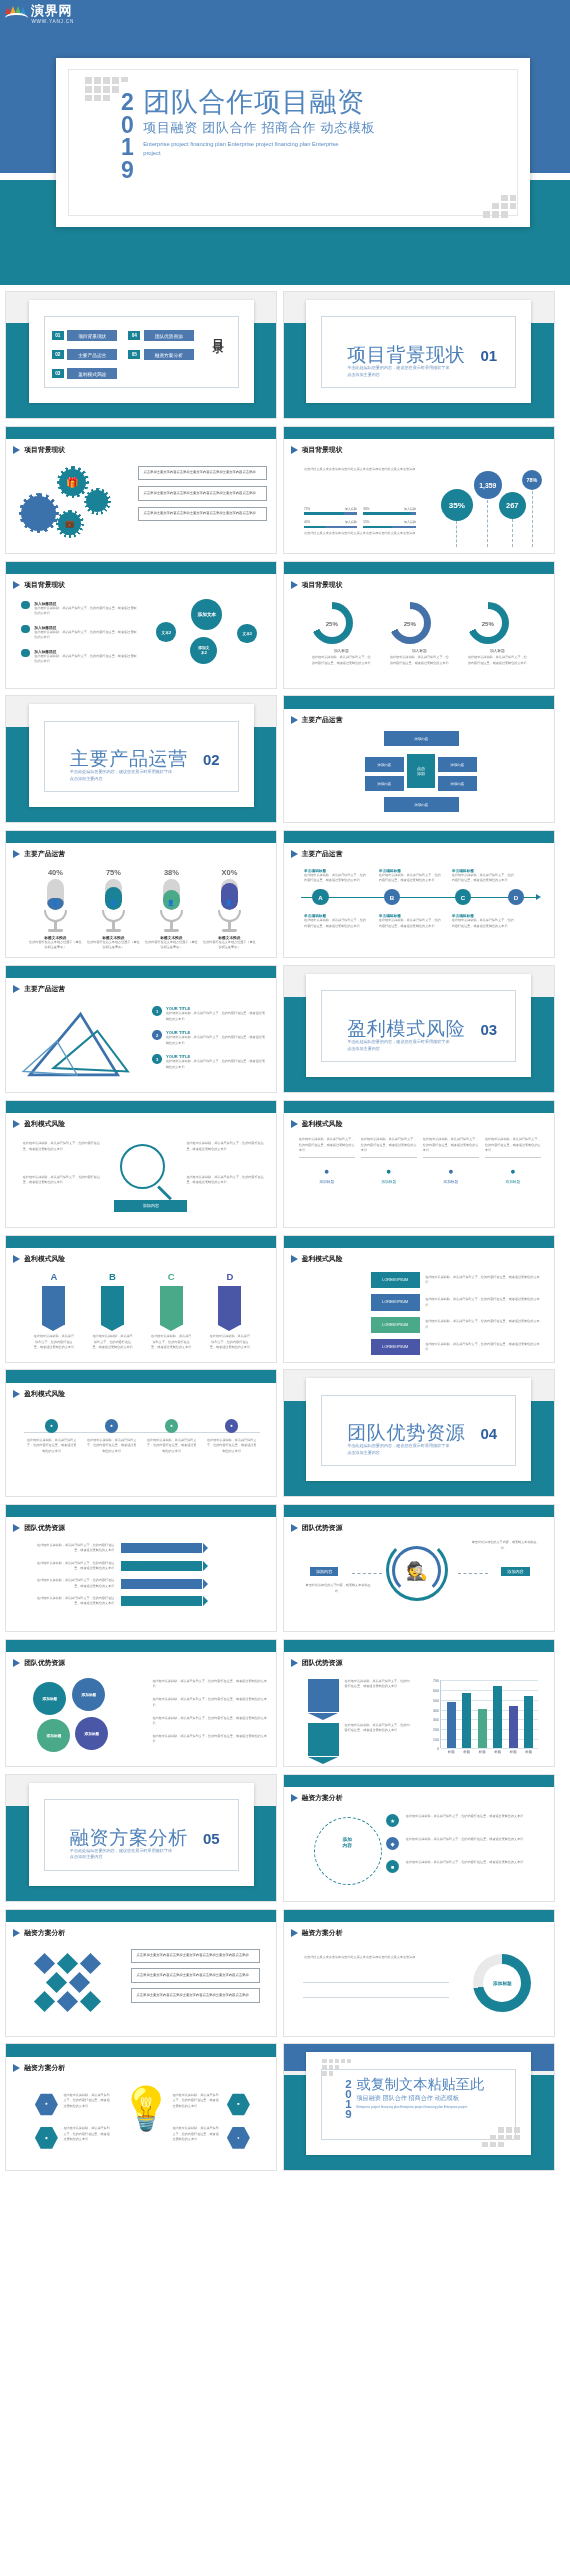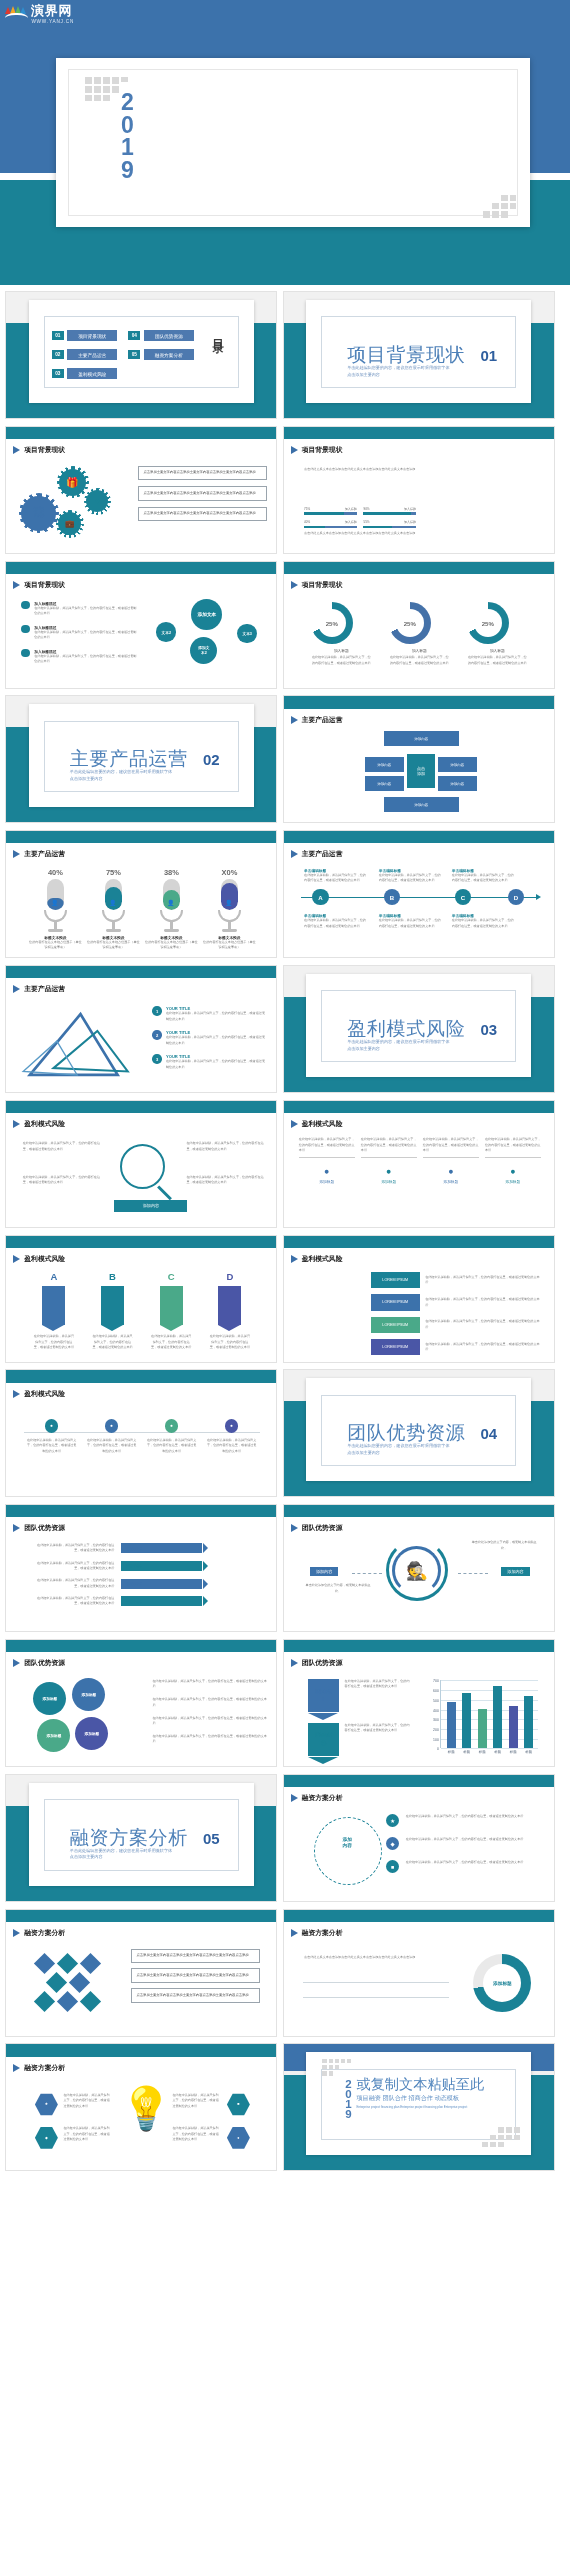--- a/index.html
+++ b/index.html
@@ -178,20 +178,25 @@
         <span style="visibility:hidden"></span>
       <span style="height:6.8px"></span>
         <span style="height:6.8px"></span>
         <span style="height:6.8px"></span>
         <span style="visibility:hidden"></span>
         <span style="visibility:hidden"></span>
     </div>
 
     <div class="hero-title-wrap">
       <div class="year-vert">2019</div>
+      <div>
+        <div class="hero-h1">团队合作项目融资</div>
+        <div class="hero-h2">项目融资  团队合作  招商合作   动态模板</div>
+        <div class="hero-h3">Enterprise project financing plan Enterprise project financing plan Enterprise project</div>
+      </div>
     </div>
 
     <div class="dot-grid" style="position:absolute;right:13.6px;bottom:9.5px;width:42px;">
       <span style="visibility:hidden"></span>
         <span style="visibility:hidden"></span>
         <span style="visibility:hidden"></span>
         <span style="height:6.1px"></span>
         <span style="height:6.1px"></span>
       <span style="visibility:hidden"></span>
         <span style="visibility:hidden"></span>
@@ -332,20 +337,30 @@
             <span>55%</span>
             <span>加入标题</span>
             </div>
           <div style="height:2.7px;background:#4d79af;margin-top:1.4px;">
               <div style="height:2.7px;width:55%;background:#1a8296;"></div>
             </div>
         </div>
       </div>
       <div class="ph" style="position:absolute;left:20.3px;top:73px;width:119px;">点击此处更换文本点击添加点击此处更换文本点击添加点击此处更换文本点击添加</div>
 
+      <div style="position:absolute;left:157px;top:5.4px;width:102px;height:85px;">
+        <div class="bubble" style="position:absolute;left:0;top:26px;width:32px;height:32px;background:#1a8296;font-size:8.1px;">35%</div>
+        <div class="bubble" style="position:absolute;left:33px;top:8.1px;width:28px;height:28px;background:#3c72ab;font-size:6.8px;">1,359</div>
+        <div class="bubble" style="position:absolute;left:58px;top:28.5px;width:27px;height:27px;background:#1a8296;font-size:7.5px;">267</div>
+        <div class="bubble" style="position:absolute;left:81px;top:6.8px;width:20.3px;height:20.3px;background:#3c72ab;font-size:5.4px;">78%</div>
+        <div class="dash-v" style="position:absolute;left:15.6px;top:58px;height:26px;"></div>
+        <div class="dash-v" style="position:absolute;left:46px;top:37px;height:47px;"></div>
+        <div class="dash-v" style="position:absolute;left:71px;top:56px;height:28px;"></div>
+        <div class="dash-v" style="position:absolute;left:91px;top:28px;height:56px;"></div>
+      </div>
     </div>
   </div>
 
   <div class="slide">
     <div class="c-top"></div>
     <div class="c-head">
         <span class="tri"></span>
       <span class="c-head-t">项目背景现状</span>
       </div>
     <div class="body-area">

